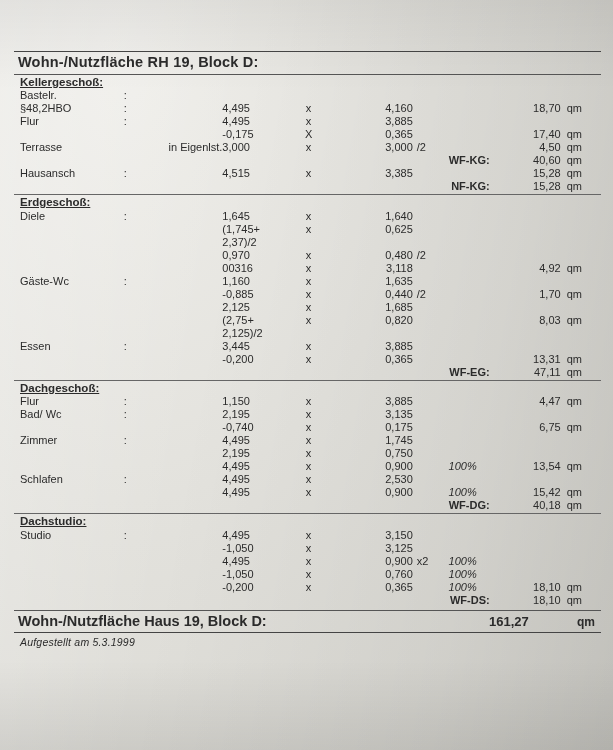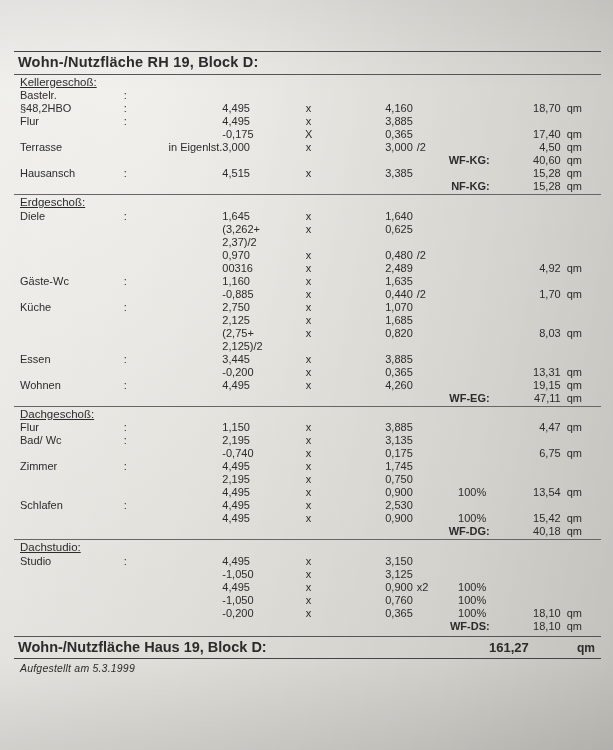--- a/index.html
+++ b/index.html
@@ -41,21 +41,21 @@
     font-size:14.5px;
     font-weight:bold;
     letter-spacing:0.2px;
     padding:3px 0 4px 4px;
     border-top:1.6px solid #444;
     border-bottom:1.4px solid #555;
     margin-top:41px;
   }
   .sect{
     font-size:11.5px;
-    font-weight:normal;
+    font-weight:bold;
     text-decoration:underline;
     padding:2px 0 1px 6px;
   }
   .rule{
     border-bottom:1.1px solid #666;
     margin:1px 0 0 0;
   }
   table.rows{
     width:100%;
     border-collapse:collapse;
@@ -66,21 +66,21 @@
     vertical-align:bottom;
     white-space:nowrap;
   }
   .c-label{width:92px;padding-left:6px !important;margin-left:45px;}
   .c-colon{width:10px;text-align:left;}
   .c-note{width:78px;text-align:right;}
   .c-a{width:64px;text-align:left;}
   .c-x{width:26px;text-align:center;}
   .c-b{width:60px;text-align:right;padding-left:20px !important;}
   .c-div{width:28px;text-align:left;padding-left:4px !important;}
-  .c-pct{width:42px;text-align:center;}
+  .c-pct{width:42px;text-align:left;font-style:italic;}
   .c-sum{width:58px;text-align:right;}
   .c-unit{width:30px;text-align:left;padding-left:6px !important;}
   .sumrow .c-b{font-weight:bold;text-align:right;}
   .totlabel{text-align:right;font-weight:bold;padding-right:6px !important;}
   .footer-line{
     border-top:1.4px solid #555;
     border-bottom:1.5px solid #444;
     padding:3px 0 4px 4px;
     font-size:14.5px;
     font-weight:bold;
@@ -217,21 +217,21 @@
         <td class="c-b">1,640</td>
         <td class="c-div"></td>
         <td class="c-pct"></td>
         <td class="c-sum"></td>
         <td class="c-unit"></td>
       </tr>
       <tr>
         <td class="c-label"></td>
         <td class="c-colon"></td>
         <td class="c-note"></td>
-        <td class="c-a">(3,262+</td>
+        <td class="c-a">(1,745+</td>
         <td class="c-x">x</td>
         <td class="c-b">0,625</td>
         <td class="c-div"></td>
         <td class="c-pct"></td>
         <td class="c-sum"></td>
         <td class="c-unit"></td>
       </tr>
       <tr>
         <td class="c-label"></td>
         <td class="c-colon"></td>
@@ -255,21 +255,21 @@
         <td class="c-pct"></td>
         <td class="c-sum"></td>
         <td class="c-unit"></td>
       </tr>
       <tr>
         <td class="c-label"></td>
         <td class="c-colon"></td>
         <td class="c-note"></td>
         <td class="c-a">00316</td>
         <td class="c-x">x</td>
-        <td class="c-b">2,489</td>
+        <td class="c-b">3,118</td>
         <td class="c-div"></td>
         <td class="c-pct"></td>
         <td class="c-sum">4,92</td>
         <td class="c-unit">qm</td>
       </tr>
       <tr>
         <td class="c-label">Gäste-Wc</td>
         <td class="c-colon">:</td>
         <td class="c-note"></td>
         <td class="c-a">1,160</td>
@@ -286,32 +286,20 @@
         <td class="c-note"></td>
         <td class="c-a">-0,885</td>
         <td class="c-x">x</td>
         <td class="c-b">0,440</td>
         <td class="c-div">/2</td>
         <td class="c-pct"></td>
         <td class="c-sum">1,70</td>
         <td class="c-unit">qm</td>
       </tr>
       <tr>
-        <td class="c-label">Küche</td>
-        <td class="c-colon">:</td>
-        <td class="c-note"></td>
-        <td class="c-a">2,750</td>
-        <td class="c-x">x</td>
-        <td class="c-b">1,070</td>
-        <td class="c-div"></td>
-        <td class="c-pct"></td>
-        <td class="c-sum"></td>
-        <td class="c-unit"></td>
-      </tr>
-      <tr>
         <td class="c-label"></td>
         <td class="c-colon"></td>
         <td class="c-note"></td>
         <td class="c-a">2,125</td>
         <td class="c-x">x</td>
         <td class="c-b">1,685</td>
         <td class="c-div"></td>
         <td class="c-pct"></td>
         <td class="c-sum"></td>
         <td class="c-unit"></td>
@@ -355,32 +343,20 @@
       <tr>
         <td class="c-label"></td>
         <td class="c-colon"></td>
         <td class="c-note"></td>
         <td class="c-a">-0,200</td>
         <td class="c-x">x</td>
         <td class="c-b">0,365</td>
         <td class="c-div"></td>
         <td class="c-pct"></td>
         <td class="c-sum">13,31</td>
-        <td class="c-unit">qm</td>
-      </tr>
-      <tr>
-        <td class="c-label">Wohnen</td>
-        <td class="c-colon">:</td>
-        <td class="c-note"></td>
-        <td class="c-a">4,495</td>
-        <td class="c-x">x</td>
-        <td class="c-b">4,260</td>
-        <td class="c-div"></td>
-        <td class="c-pct"></td>
-        <td class="c-sum">19,15</td>
         <td class="c-unit">qm</td>
       </tr>
       <tr class="sumrow">
         <td class="c-label"></td>
         <td class="c-colon"></td>
         <td class="c-note"></td>
         <td class="c-a"></td>
         <td class="c-x"></td>
         <td class="c-b totlabel" colspan="3">WF-EG:</td>
         <td class="c-sum">47,11</td>

